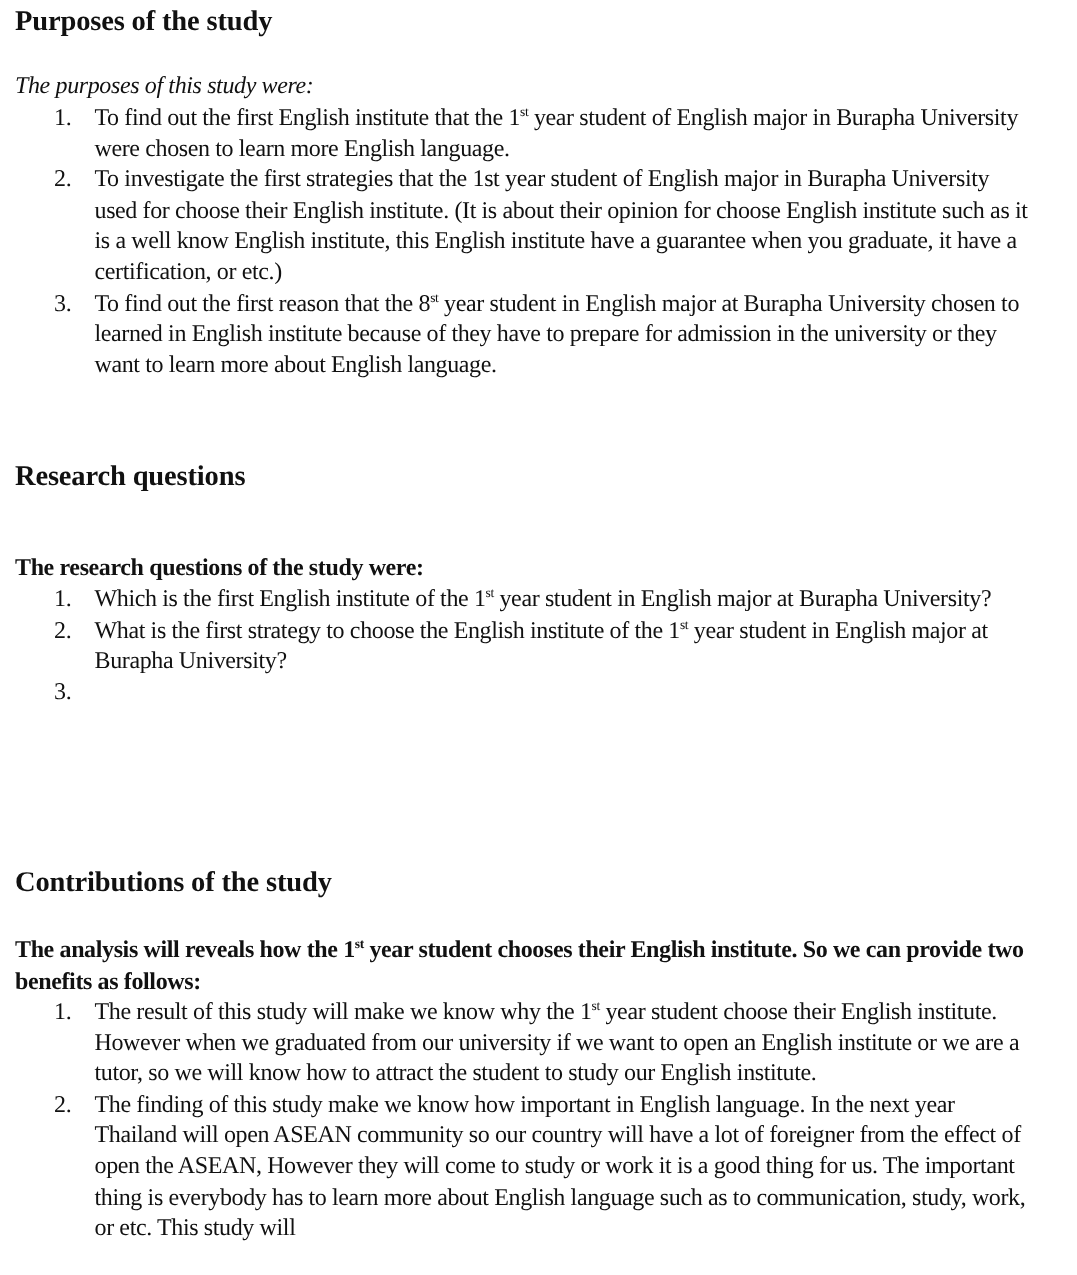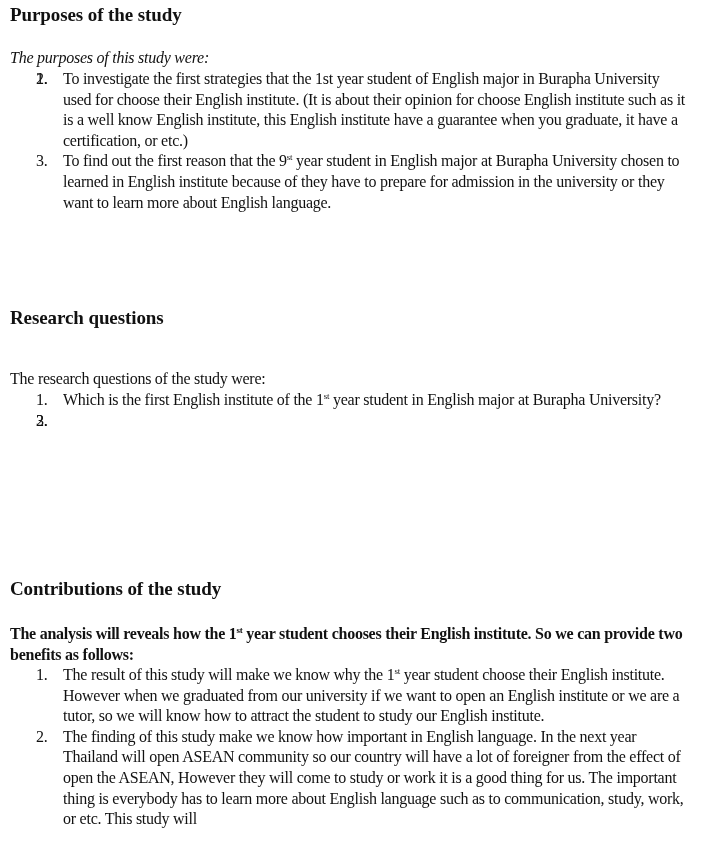--- a/index.html
+++ b/index.html
@@ -69,40 +69,42 @@
 </head>
 <body>
 
 <div class="page">
 
   <h2 class="heading" style="top:4px;text-align:center;">Purposes of the study</h2>
   <p class="para" style="top:48px;font-style:italic;">The purposes of this study were:</p>
   <ol class="list" style="top:69px;">
     <li class="list-item">
       <span class="list-num">1.</span>
+      <span><span>To find out the first English institute that the 1</span><sup>st</sup><span> year student of English major in Burapha University were chosen to learn more English language.</span></span>
     </li>
     <li class="list-item">
       <span class="list-num">2.</span>
       <span><span>To investigate the first strategies that the 1st year student of English major in Burapha University used for choose their English institute. (It is about their opinion for choose English institute such as it is a well know English institute, this English institute have a guarantee when you graduate, it have a certification, or etc.)</span><sup></sup><span></span></span>
     </li>
     <li class="list-item">
       <span class="list-num">3.</span>
-      <span><span>To find out the first reason that the 9</span><sup>st</sup><span> year student in English major at Burapha University chosen to learned in English institute because of they have to prepare for admission in the university or they want to learn more about English language.</span></span>
+      <span><span>To find out the first reason that the 8</span><sup>st</sup><span> year student in English major at Burapha University chosen to learned in English institute because of they have to prepare for admission in the university or they want to learn more about English language.</span></span>
     </li>
   </ol>
 
   <h2 class="heading" style="top:307px;">Research questions</h2>
-  <p class="para" style="top:369px;">The research questions of the study were:</p>
+  <p class="para" style="top:369px;font-weight:bold;">The research questions of the study were:</p>
   <ol class="list" style="top:390px;">
     <li class="list-item">
       <span class="list-num">1.</span>
       <span><span>Which is the first English institute of the 1</span><sup>st</sup><span> year student in English major at Burapha University?</span></span>
     </li>
     <li class="list-item">
       <span class="list-num">2.</span>
+      <span><span>What is the first strategy to choose the English institute of the 1</span><sup>st</sup><span> year student in English major at Burapha University?</span></span>
     </li>
     <li class="list-item">
       <span class="list-num">3.</span>
     </li>
   </ol>
 
   <h2 class="heading" style="top:578px;text-align:center;">Contributions of the study</h2>
   <p class="para" style="top:624px;font-weight:bold;"><span>The analysis will reveals how the 1</span><sup>st</sup><span> year student chooses their English institute. So we can provide two benefits as follows:</span></p>
   <ol class="list" style="top:665px;">
     <li class="list-item">

